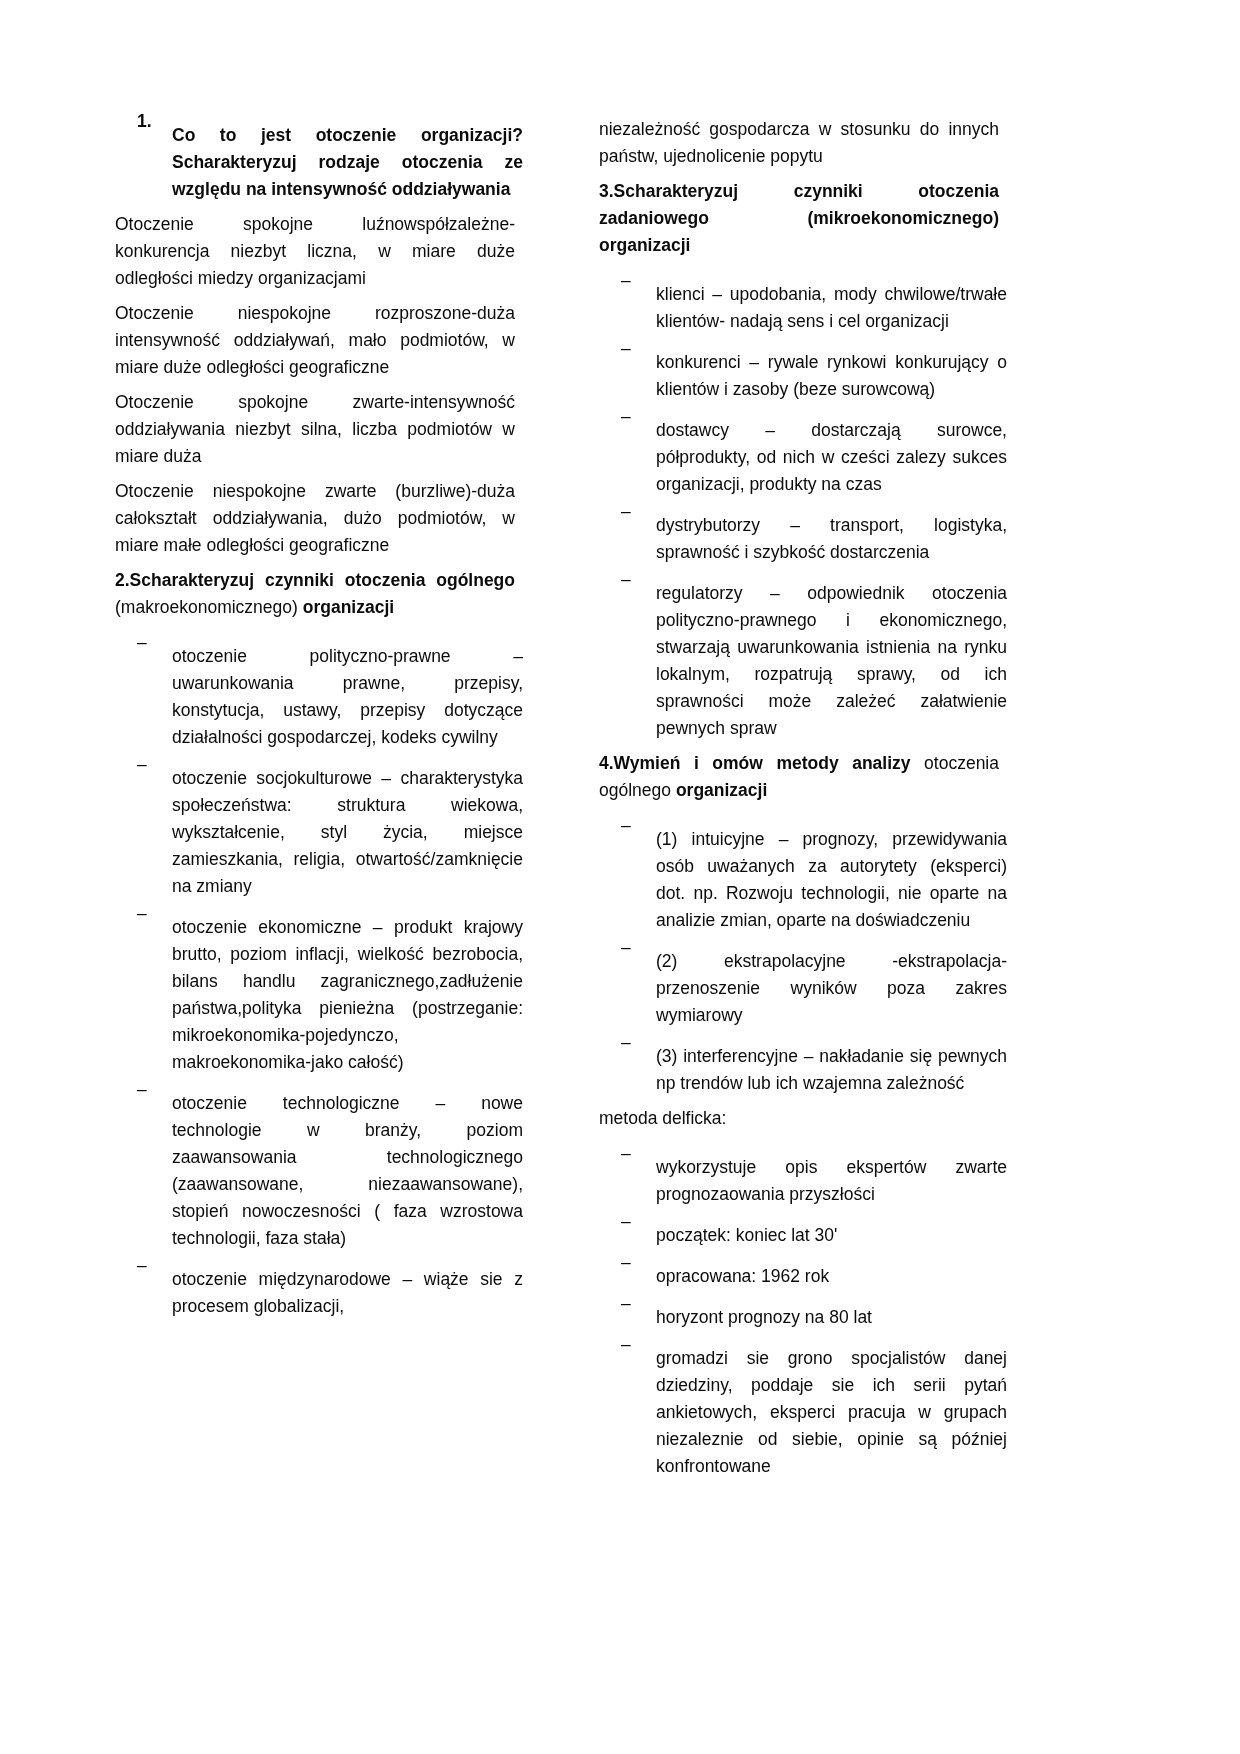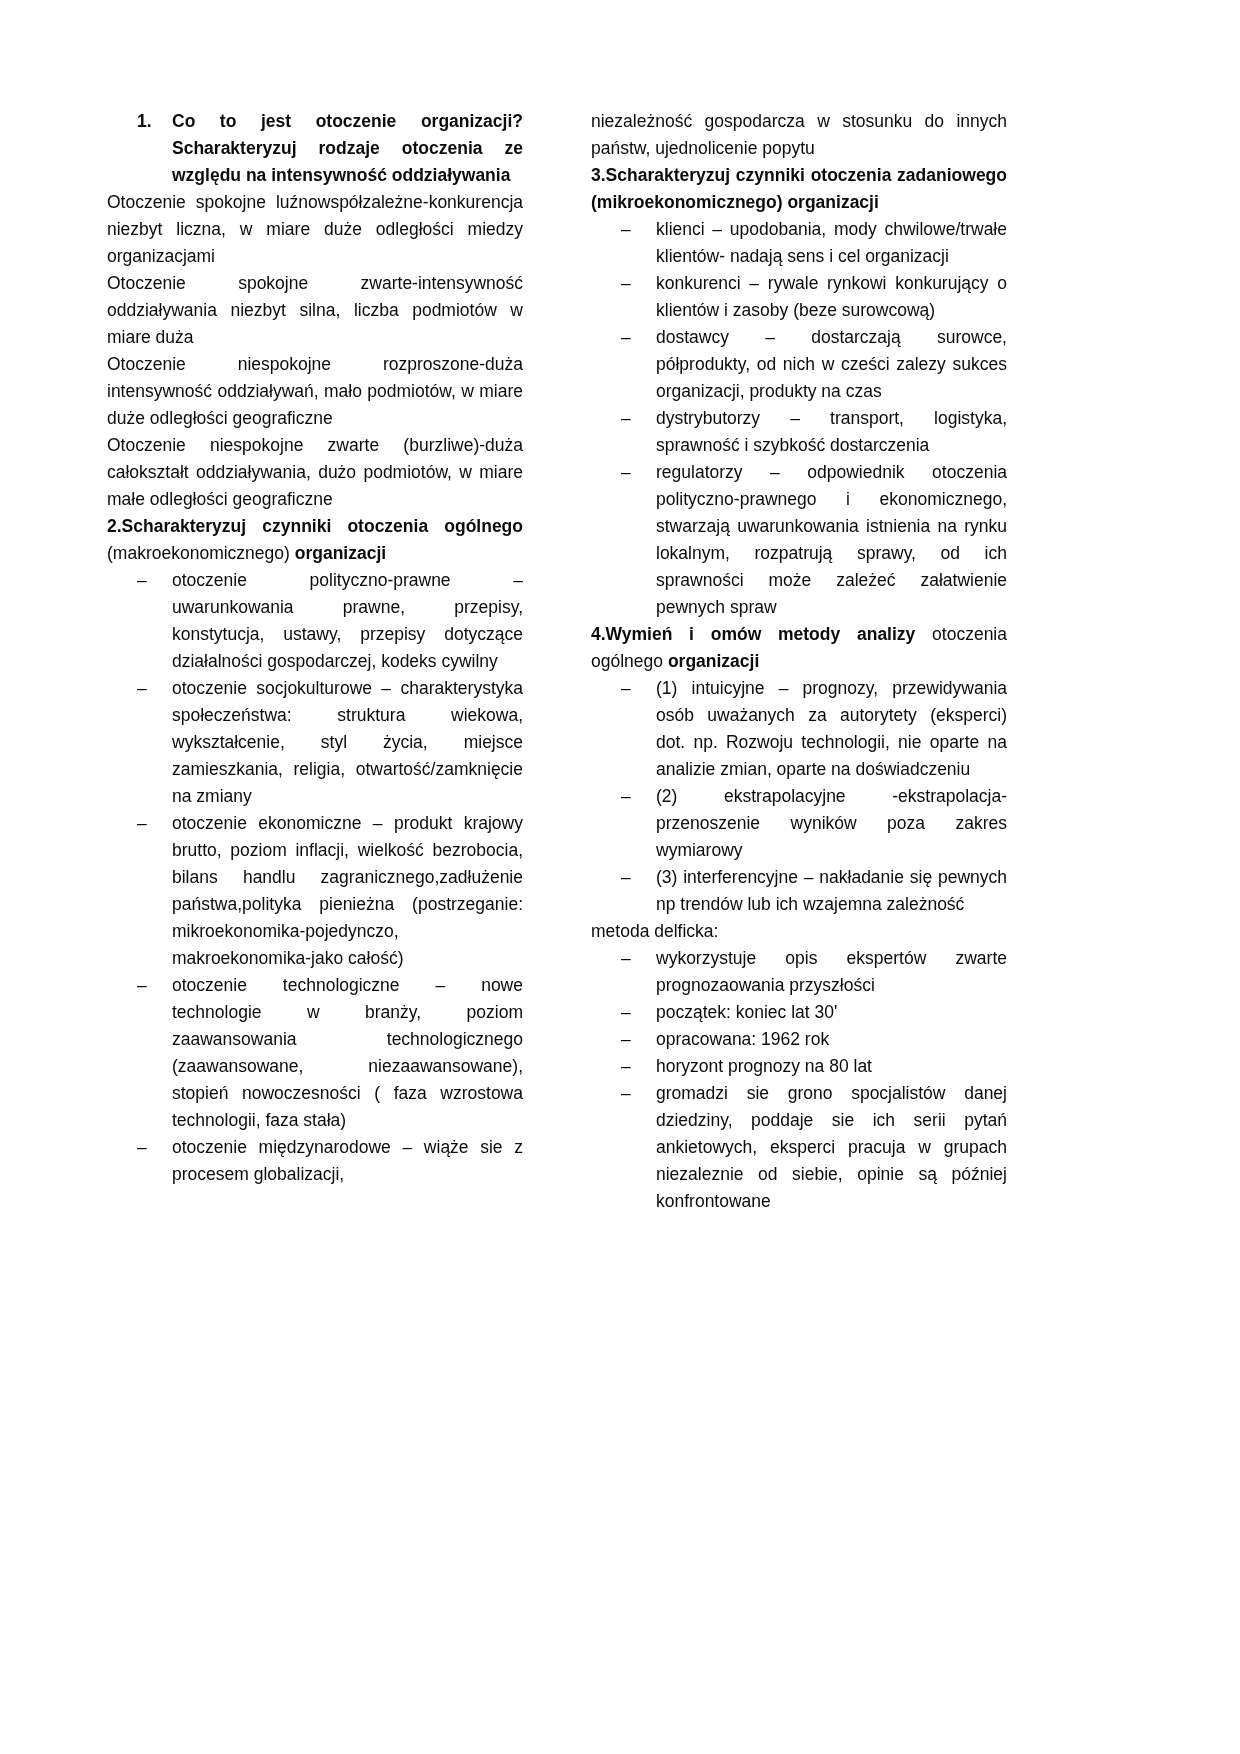--- a/index.html
+++ b/index.html
@@ -20,47 +20,47 @@
     display: flex;
     gap: 68px;
   }
   .col {
     width: 416px;
     font-size: 17.5px;
     line-height: 27px;
     text-align: justify;
   }
   .bold { font-weight: 700; }
-  .para { margin: 0; }
+  .para { margin: 8px; }
   .hang {
     display: flex;
     padding-left: 30px;
   }
   .hang .lead {
     flex: 0 0 35px;
     text-align: left;
   }
-  .hang .htext { flex: 1; }
+  .hang .htext { flex: 1; margin-top: 14px; }
 </style>
 </head>
 <body>
 
 <div class="page">
   <div class="content">
 
     <div class="col">
 
       <div class="hang bold">
         <span class="lead">1.</span>
         <div class="htext">Co to jest otoczenie organizacji? Scharakteryzuj rodzaje otoczenia ze względu na intensywność oddziaływania</div>
       </div>
 
       <p class="para">Otoczenie spokojne luźnowspółzależne-konkurencja niezbyt liczna, w miare duże odległości miedzy organizacjami</p>
+      <p class="para">Otoczenie niespokojne rozproszone-duża intensywność oddziaływań, mało podmiotów, w miare duże odległości geograficzne</p>
       <p class="para">Otoczenie spokojne zwarte-intensywność oddziaływania niezbyt silna, liczba podmiotów w miare duża</p>
-      <p class="para">Otoczenie niespokojne rozproszone-duża intensywność oddziaływań, mało podmiotów, w miare duże odległości geograficzne</p>
       <p class="para">Otoczenie niespokojne zwarte (burzliwe)-duża całokształt oddziaływania, dużo podmiotów, w miare małe odległości geograficzne</p>
 
       <div class="para"><span class="bold">2.Scharakteryzuj czynniki otoczenia ogólnego </span><span>(makroekonomicznego) </span><span class="bold">organizacji</span></div>
 
       <div class="hang">
         <span class="lead">–</span>
         <div class="htext">otoczenie polityczno-prawne – uwarunkowania prawne, przepisy, konstytucja, ustawy, przepisy dotyczące działalności gospodarczej, kodeks cywilny</div>
       </div>
       <div class="hang">
         <span class="lead">–</span>

